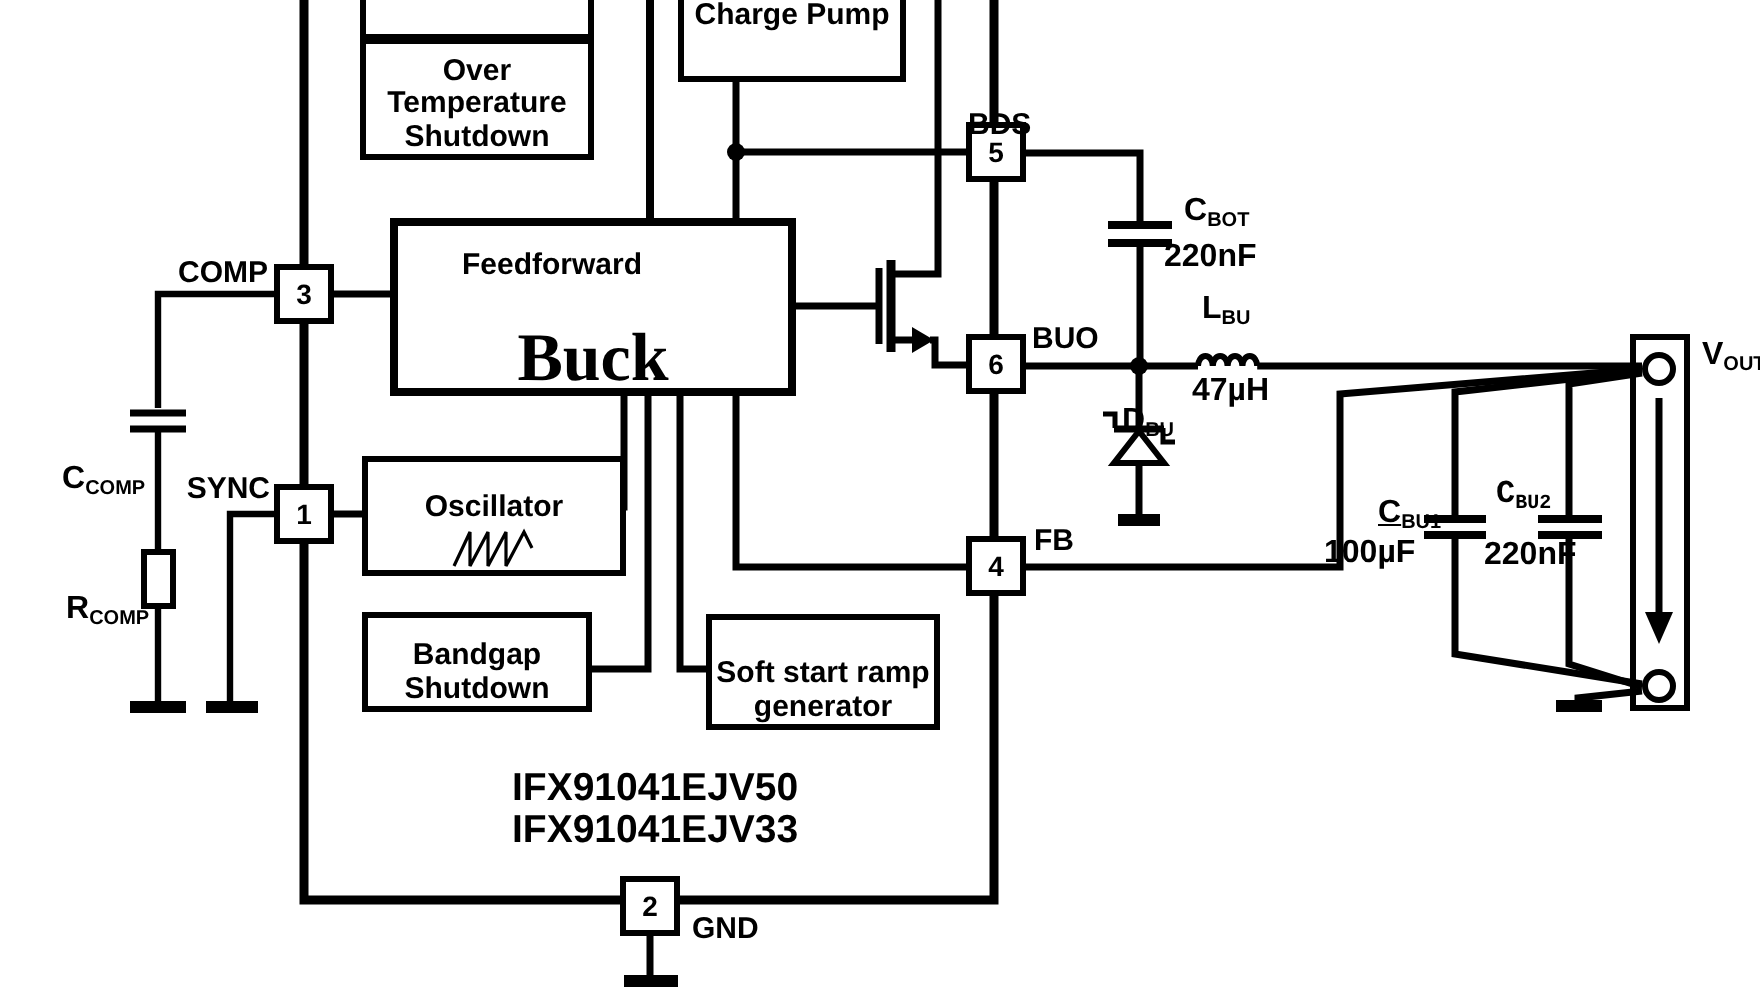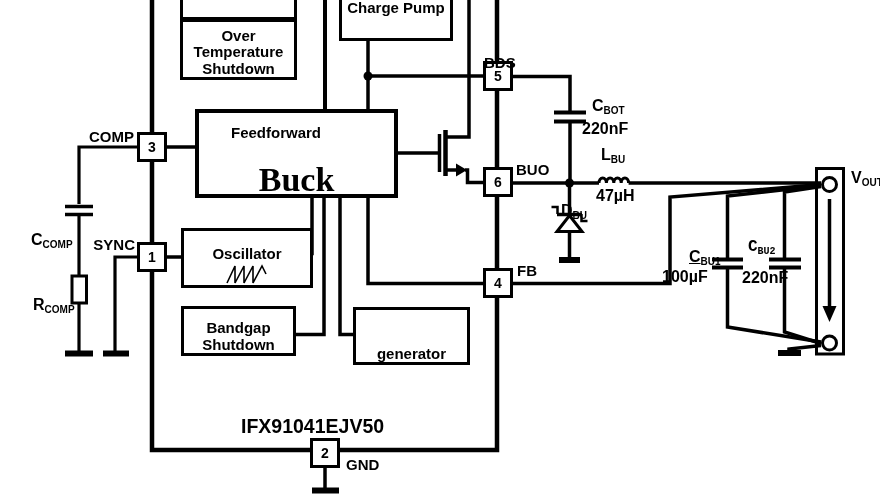--- a/index.html
+++ b/index.html
@@ -136,20 +136,21 @@
     <span>Oscillator</span>
     <svg width="44" height="22" viewBox="0 0 44 22" style="margin-top:1px;">
       <polyline points="2,20 10,3 10,20 19,3 19,20 28,3 28,20 37,3 41,11" fill="none" stroke="#000" stroke-width="1.6"></polyline>
     </svg>
   </div>
   <div class="box blk15" style="left:181px;top:306px;width:115px;height:50px;">
     <span>Bandgap</span>
     <span>Shutdown</span>
   </div>
   <div class="box blk15" style="left:353px;top:307px;width:117px;height:58px;">
+    <span>Soft start ramp</span>
     <span>generator</span>
   </div>
 
   <div class="pinbox" style="left:137px;top:132px;">
     <span>3</span>
     </div>
   <div class="pinbox" style="left:137px;top:242px;">
     <span>1</span>
     </div>
   <div class="pinbox" style="left:483px;top:61px;">
@@ -167,22 +168,23 @@
 
   <div class="lbl" style="left:54px;top:129px;width:80px;text-align:right;">COMP</div>
   <div class="lbl" style="left:55px;top:237px;width:80px;text-align:right;">SYNC</div>
   <div class="lbl" style="left:484px;top:55px;">BDS</div>
   <div class="lbl" style="left:516px;top:162px;">BUO</div>
   <div class="lbl" style="left:517px;top:263px;">FB</div>
   <div class="lbl" style="left:346px;top:457px;">GND</div>
 
   <div class="lbl" style="left:231px;top:89px;margin-top:36px;">Feedforward</div>
 
-  <div class="ifx" style="position:absolute;left:241px;top:384px;z-index:3;margin-top:32px;">
+  <div class="ifx" style="position:absolute;left:256px;top:384px;z-index:3;">
     <div>IFX91041EJV50</div>
+    <div>IFX91041EJV33</div>
   </div>
 
   <div class="lbl val" style="left:31px;top:213px;margin-top:18px;">
     <span>C</span><sub>COMP</sub></div>
   <div class="lbl val" style="left:33px;top:296px;">
     <span>R</span><sub>COMP</sub></div>
   <div class="lbl val" style="left:592px;top:97px;">
     <span>C</span><sub>BOT</sub></div>
   <div class="lbl val" style="left:582px;top:120px;">220nF</div>
   <div class="lbl val" style="left:601px;top:146px;">

